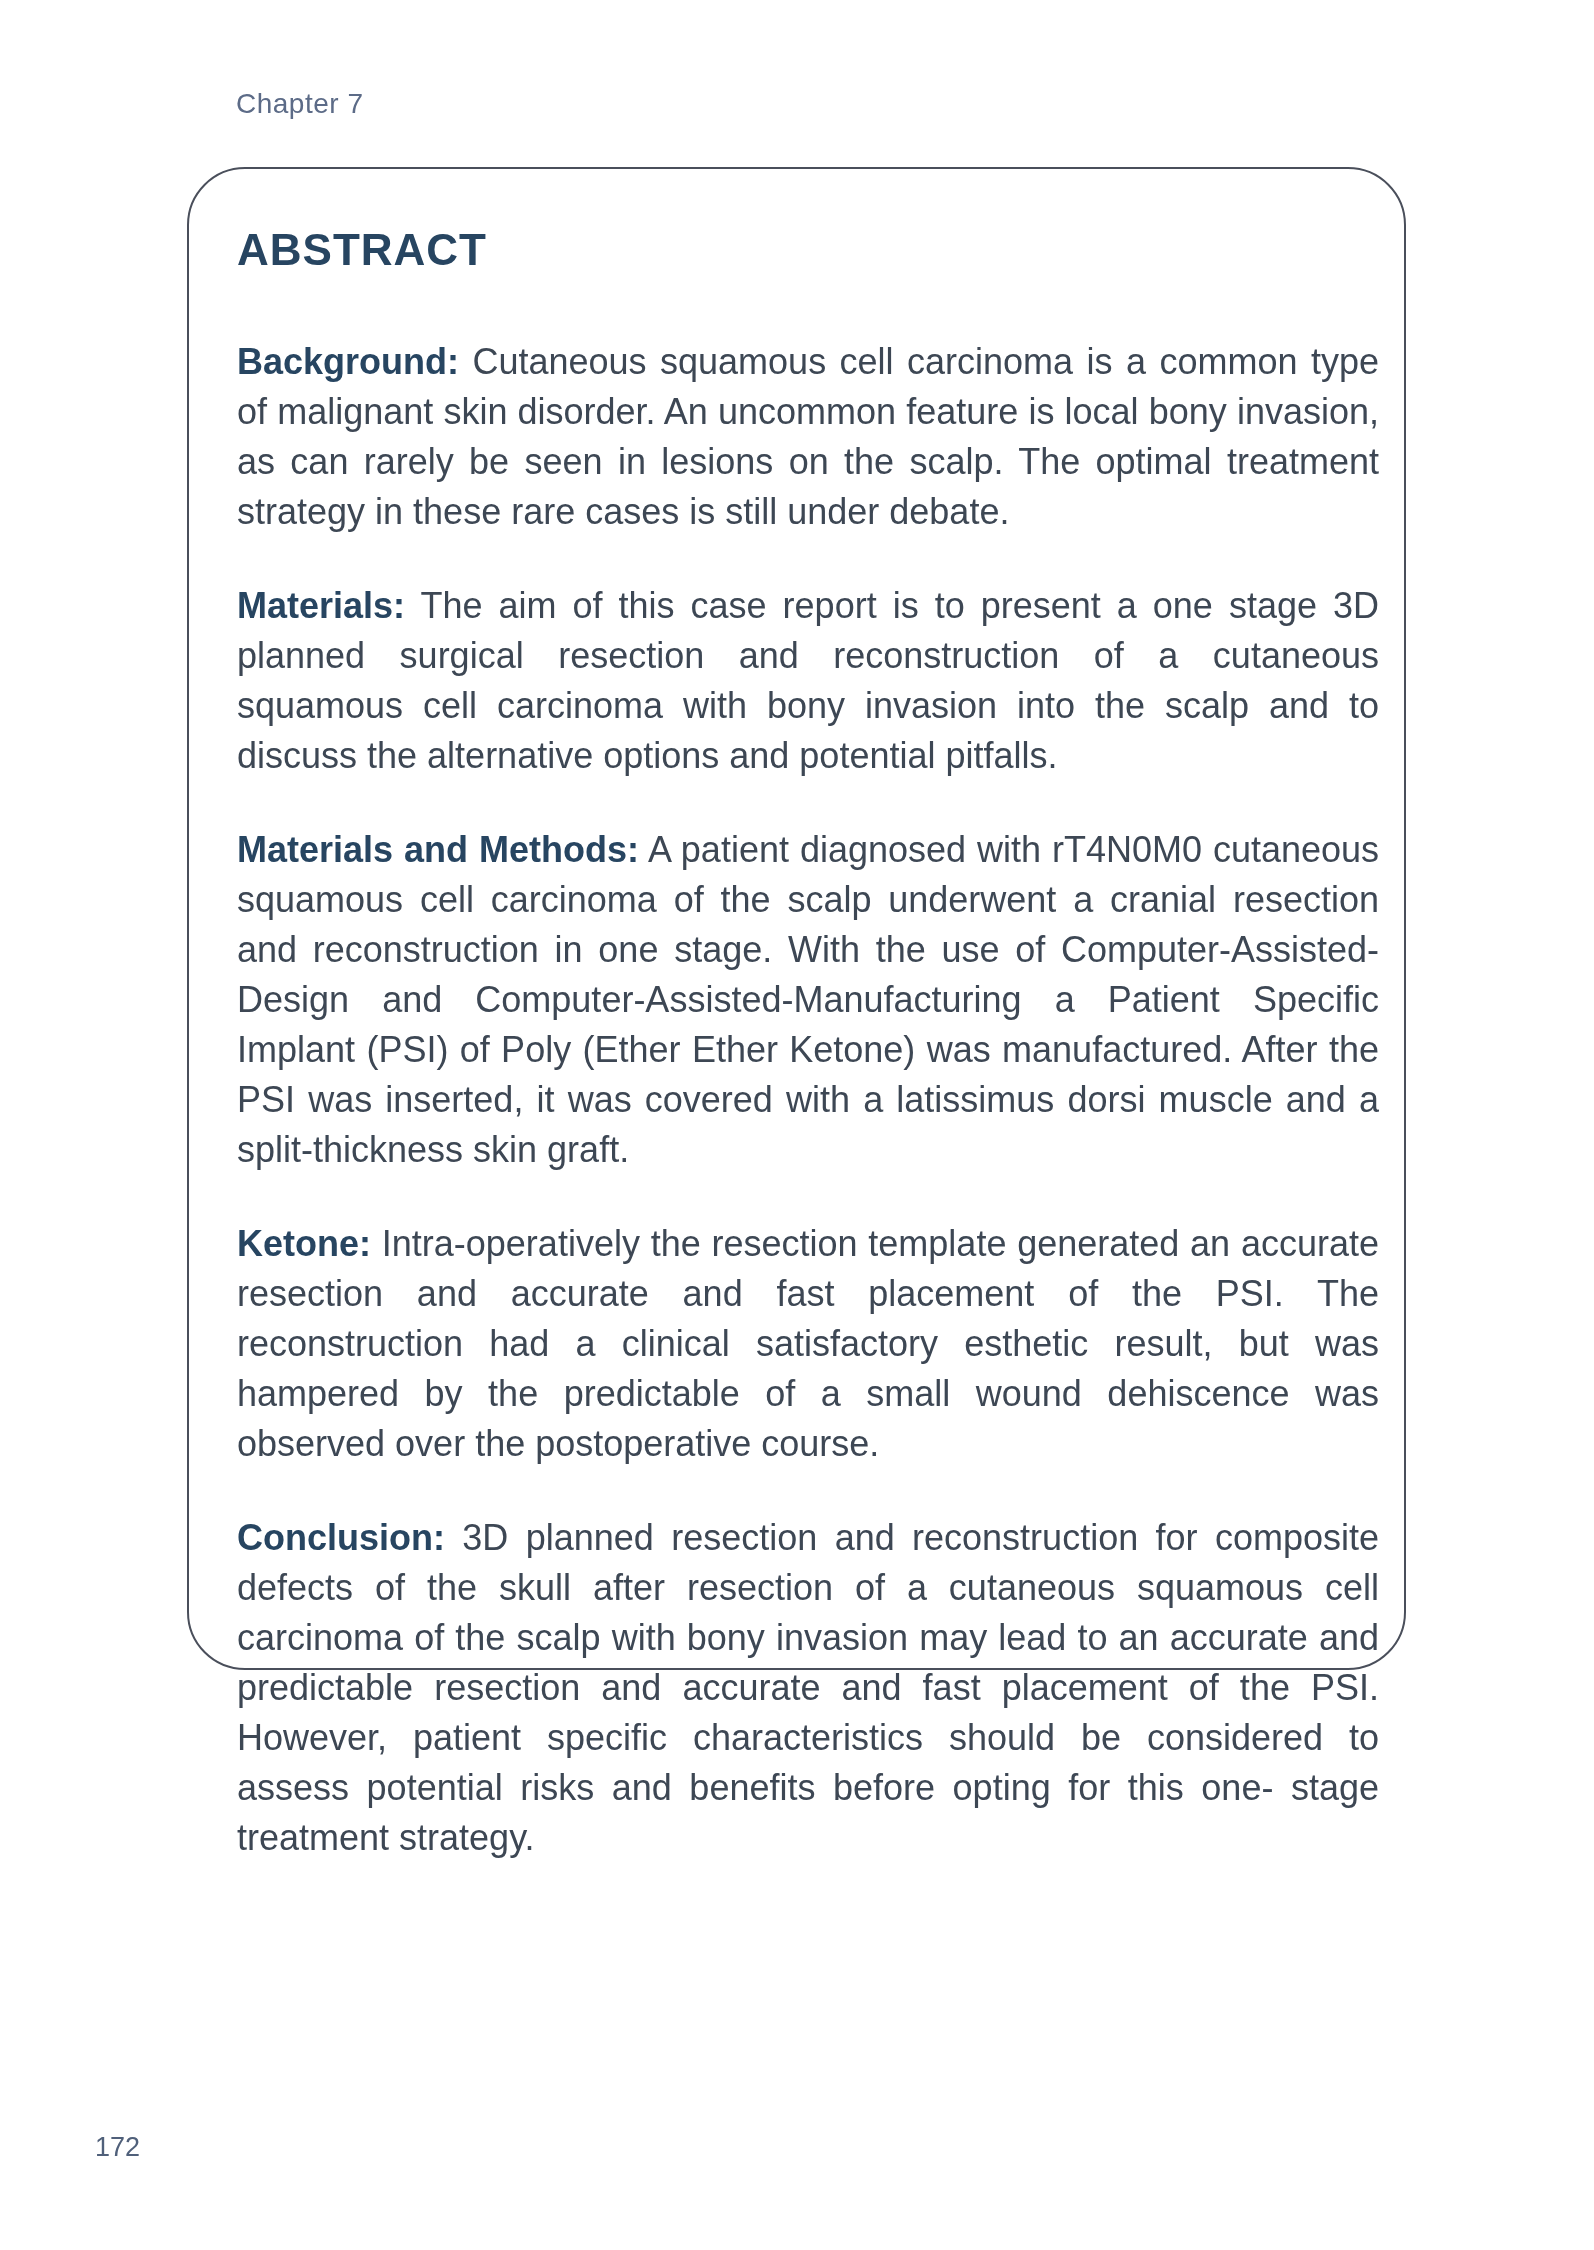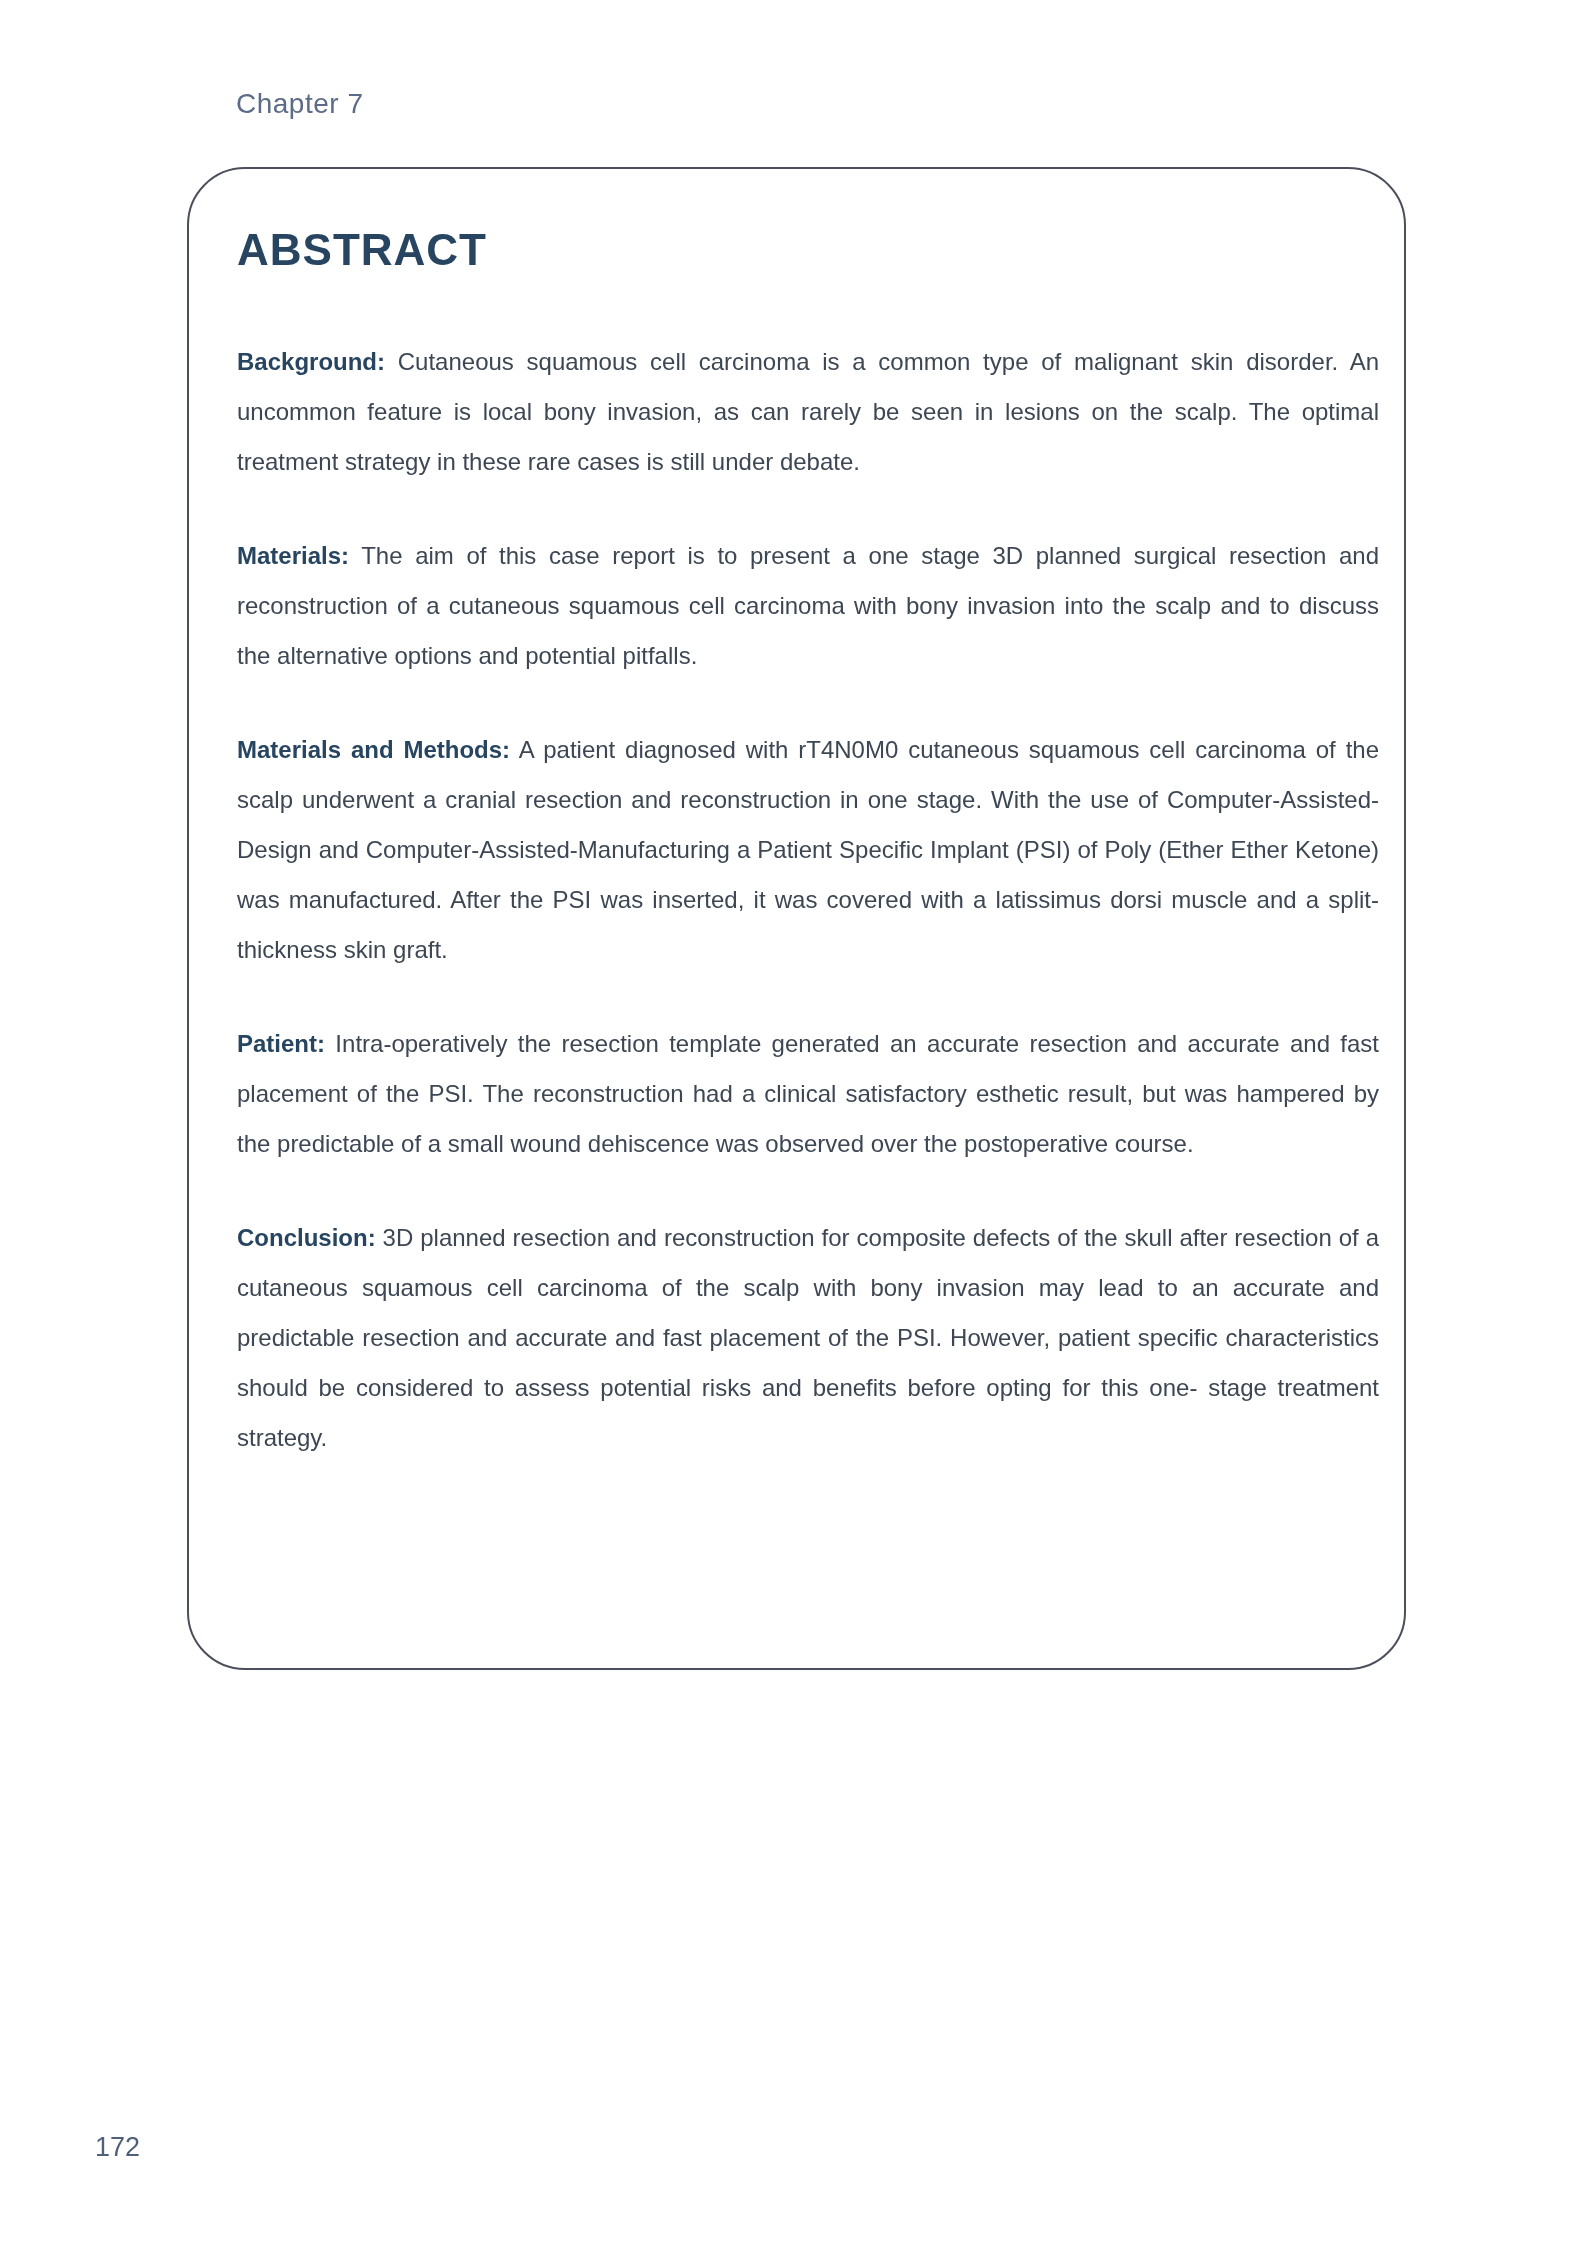--- a/index.html
+++ b/index.html
@@ -44,21 +44,21 @@
     line-height: 50px;
     font-weight: bold;
     color: #274561;
     letter-spacing: 1px;
   }
   .sections {
     margin-top: 62px;
   }
   .section-para {
     margin: 0 0 44px 0;
-    font-size: 24px;
+    font-size: 36px;
     line-height: 50px;
     color: #3d4754;
     text-align: justify;
   }
   .section-para:last-child {
     margin-bottom: 0;
   }
   .section-label {
     font-weight: bold;
     color: #274561;
@@ -84,21 +84,21 @@
       <h1 class="abstract-title">ABSTRACT</h1>
 
       <div class="sections">
 
         <p class="section-para"><span class="section-label">Background:</span> <span>Cutaneous squamous cell carcinoma is a common type of malignant skin disorder. An uncommon feature is local bony invasion, as can rarely be seen in lesions on the scalp. The optimal treatment strategy in these rare cases is still under debate.</span></p>
 
         <p class="section-para"><span class="section-label">Materials:</span> <span>The aim of this case report is to present a one stage 3D planned surgical resection and reconstruction of a cutaneous squamous cell carcinoma with bony invasion into the scalp and to discuss the alternative options and potential pitfalls.</span></p>
 
         <p class="section-para"><span class="section-label">Materials and Methods:</span> <span>A patient diagnosed with rT4N0M0 cutaneous squamous cell carcinoma of the scalp underwent a cranial resection and reconstruction in one stage. With the use of Computer-Assisted-Design and Computer-Assisted-Manufacturing a Patient Specific Implant (PSI) of Poly (Ether Ether Ketone) was manufactured. After the PSI was inserted, it was covered with a latissimus dorsi muscle and a split-thickness skin graft.</span></p>
 
-        <p class="section-para"><span class="section-label">Patient:</span> <span>Intra-operatively the resection template generated an accurate resection and accurate and fast placement of the PSI. The reconstruction had a clinical satisfactory esthetic result, but was hampered by the predictable of a small wound dehiscence was observed over the postoperative course.</span></p>
+        <p class="section-para"><span class="section-label">Ketone:</span> <span>Intra-operatively the resection template generated an accurate resection and accurate and fast placement of the PSI. The reconstruction had a clinical satisfactory esthetic result, but was hampered by the predictable of a small wound dehiscence was observed over the postoperative course.</span></p>
 
         <p class="section-para"><span class="section-label">Conclusion:</span> <span>3D planned resection and reconstruction for composite defects of the skull after resection of a cutaneous squamous cell carcinoma of the scalp with bony invasion may lead to an accurate and predictable resection and accurate and fast placement of the PSI. However, patient specific characteristics should be considered to assess potential risks and benefits before opting for this one- stage treatment strategy.</span></p>
 
       </div>
     </div>
   </div>
 
   <div class="page-number">172</div>
 
 </div>

